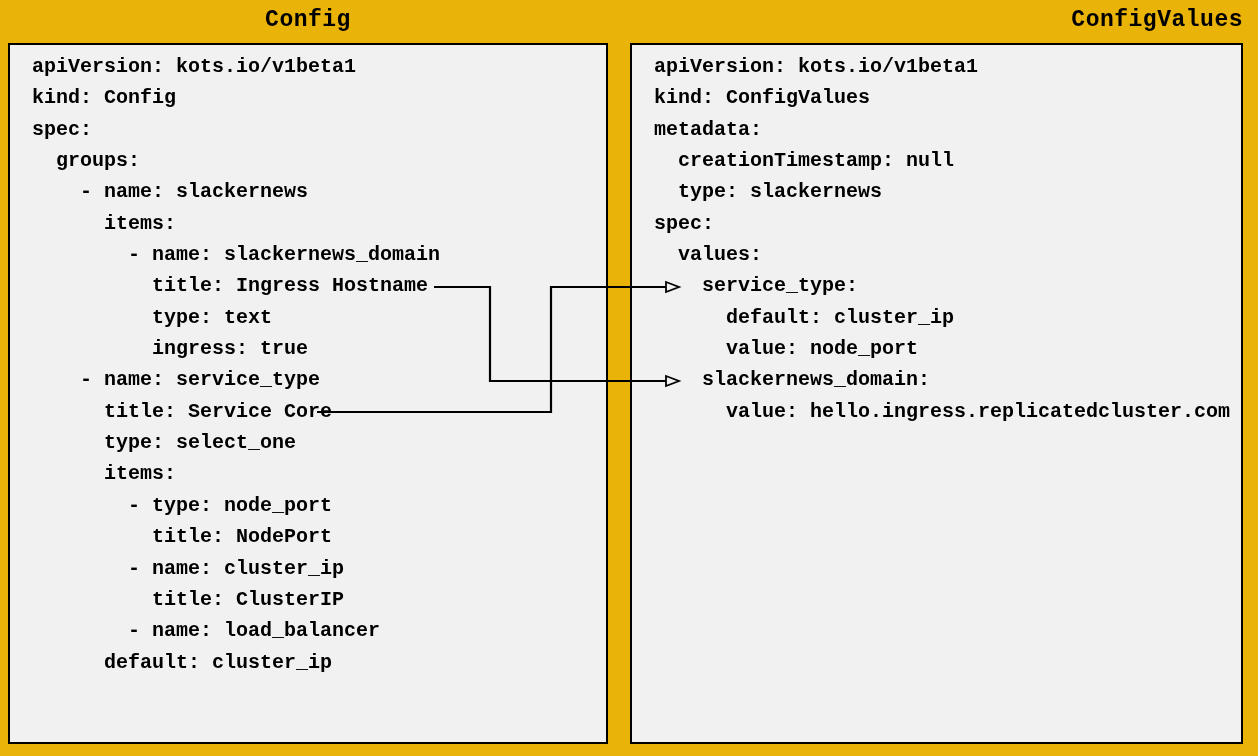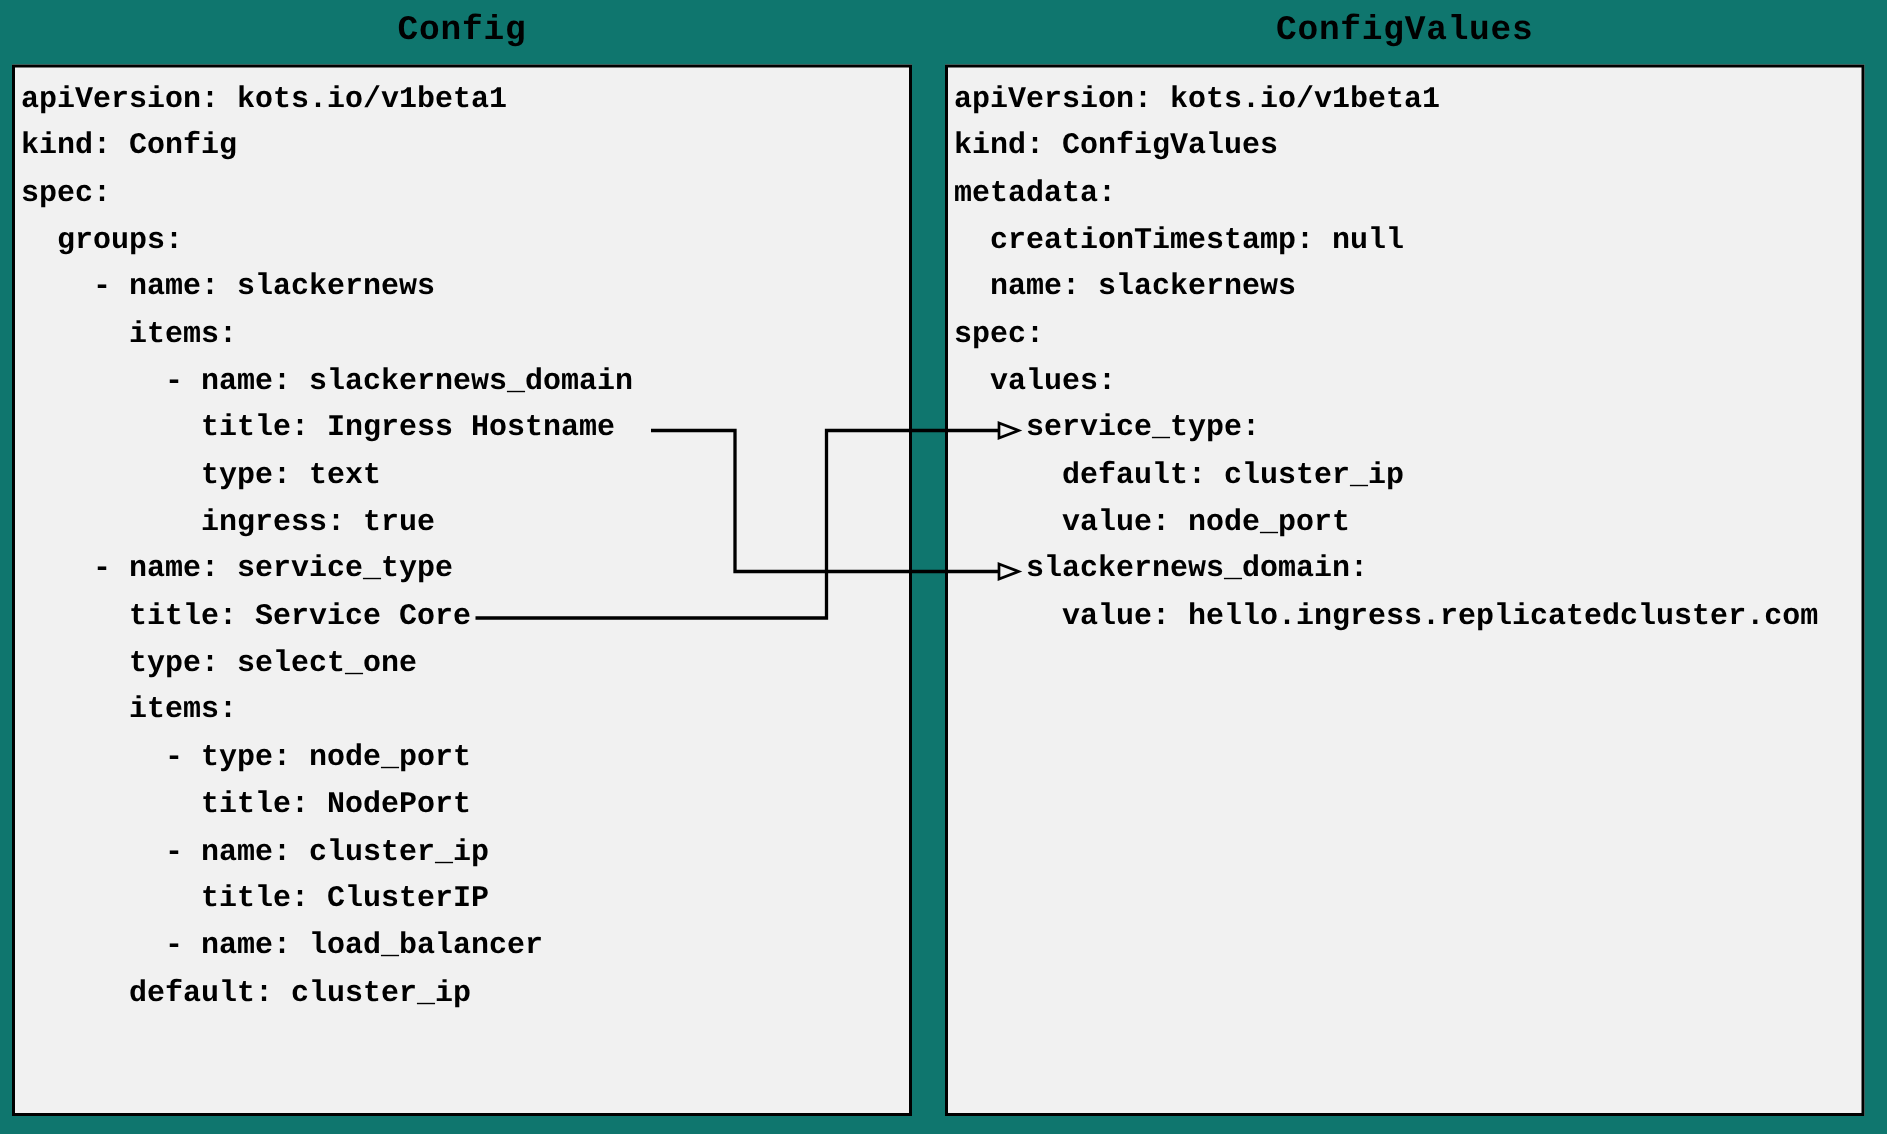--- a/index.html
+++ b/index.html
@@ -1,44 +1,44 @@
 <!DOCTYPE html>
 <html><head>
 <meta charset="utf-8">
 <style>
   html, body { margin: 0; padding: 0; background: #ffffff; }
   .canvas {
     position: relative;
     width: 1258px;
     height: 756px;
-    background: #0f766e;
+    background: #eab308;
     overflow: hidden;
     font-family: "Liberation Mono", "DejaVu Sans Mono", monospace;
   }
   .box-title {
     position: absolute;
     top: 7px;
     text-align: center;
     font: 700 23px/26px "Liberation Mono", "DejaVu Sans Mono", monospace;
     color: #000000;
     letter-spacing: 0.5px;
   }
   .box-title.left  { left: 8px;   width: 600px; }
-  .box-title.right { left: 630px; width: 613px; }
+  .box-title.right { left: 630px; width: 613px; text-align: right; }
   .code-box {
     position: absolute;
     top: 43px;
     height: 697px;
     background: #f1f1f1;
     border: 2px solid #000000;
   }
   .code-box.left  { left: 8px;   width: 596px; }
   .code-box.right { left: 630px; width: 609px; }
   .code {
-    padding: 6px 0 0 4px;
+    padding: 6px 0 0 22px;
     font: 700 20px/31.35px "Liberation Mono", "DejaVu Sans Mono", monospace;
     color: #000000;
   }
   .code-line { white-space: pre; }
   svg.arrows {
     position: absolute;
     left: 0; top: 0;
     width: 1258px; height: 756px;
     pointer-events: none;
   }
@@ -75,21 +75,21 @@
       <div class="code-line">      default: cluster_ip</div>
     </div>
   </div>
 
   <div class="code-box right">
     <div class="code">
       <div class="code-line">apiVersion: kots.io/v1beta1</div>
       <div class="code-line">kind: ConfigValues</div>
       <div class="code-line">metadata:</div>
       <div class="code-line">  creationTimestamp: null</div>
-      <div class="code-line">  name: slackernews</div>
+      <div class="code-line">  type: slackernews</div>
       <div class="code-line">spec:</div>
       <div class="code-line">  values:</div>
       <div class="code-line">    service_type:</div>
       <div class="code-line">      default: cluster_ip</div>
       <div class="code-line">      value: node_port</div>
       <div class="code-line">    slackernews_domain:</div>
       <div class="code-line">      value: hello.ingress.replicatedcluster.com</div>
     </div>
   </div>
 

